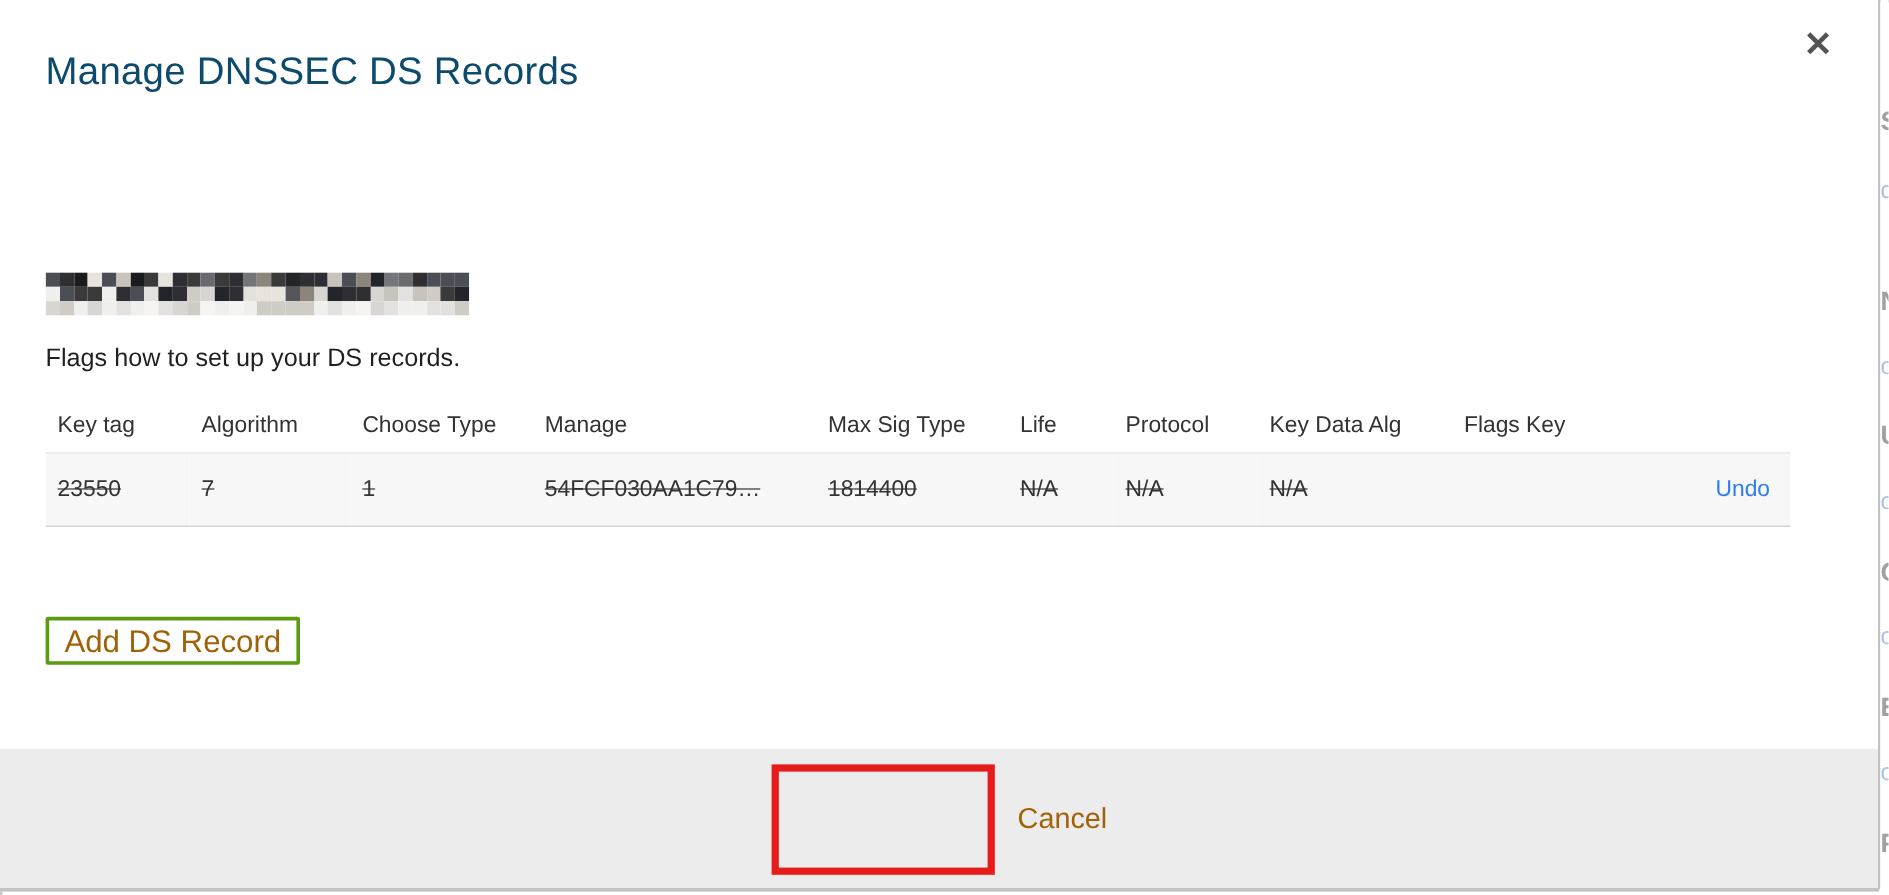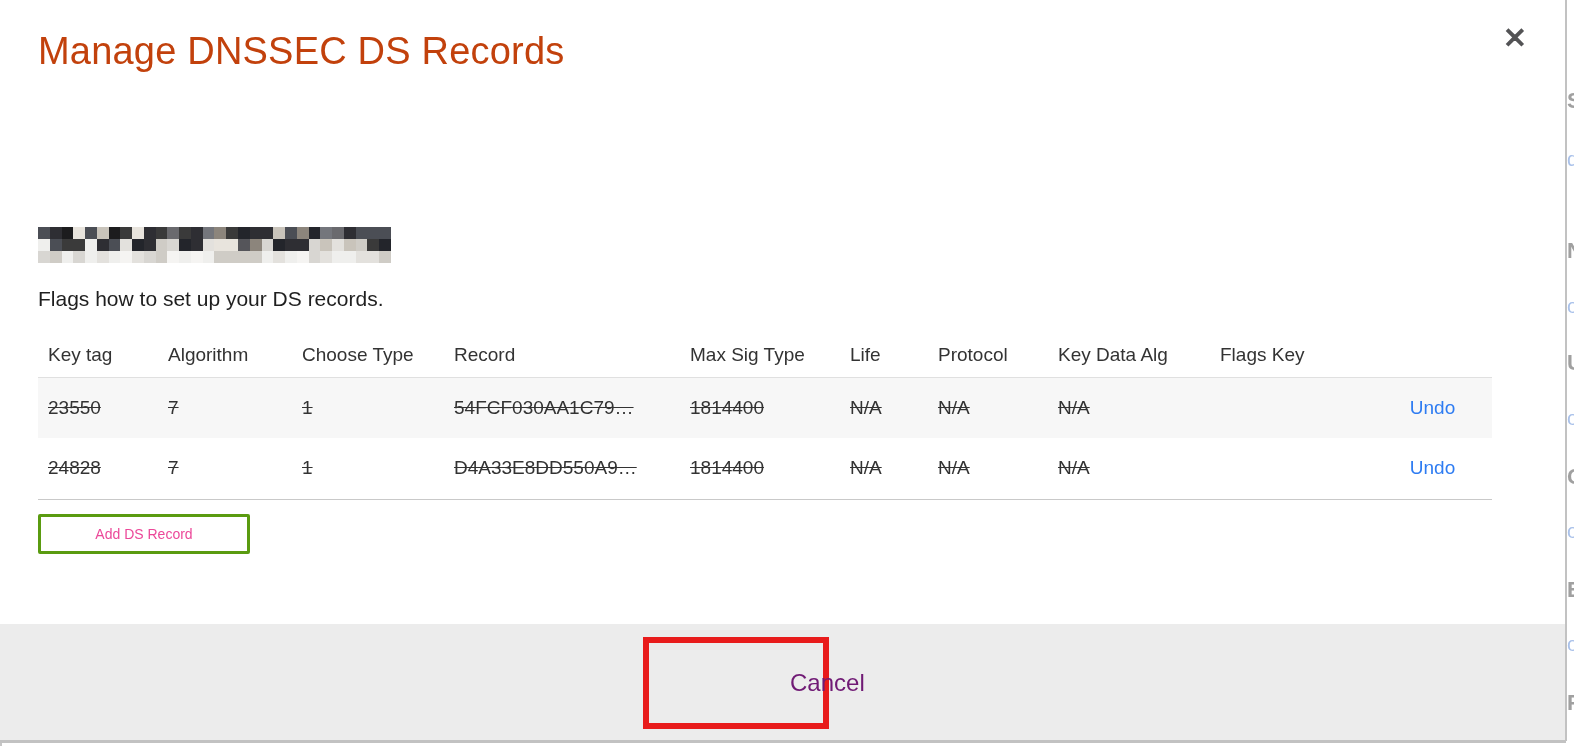--- a/index.html
+++ b/index.html
@@ -30,25 +30,25 @@
   }
   .modal-bottom-border {
     position: absolute;
     left: 0; top: 740px;
     width: 1566px; height: 3px;
     background: #c2c2c2;
   }
 
   .page-title {
     position: absolute;
-    left: 38px; top: 30px;
-    font-size: 38px;
+    left: 38px; top: 41px;
+    font-size: 32px;
     font-weight: 300;
     letter-spacing: 0.2px;
-    color: #c2410c;
+    color: #0c4a6e;
   }
   .close-btn {
     position: absolute;
     left: 1497px; top: 20px;
     width: 36px; height: 36px;
     background: none; border: none;
     font-size: 29px;
     font-weight: 700;
     color: #535355;
     cursor: pointer;
@@ -98,37 +98,37 @@
     color: #333333;
     padding: 0 0 0 10px;
     vertical-align: middle;
     white-space: nowrap;
     overflow: hidden;
   }
   .ds-table tbody tr:nth-child(odd) { background: #f7f7f7; }
   .ds-table tbody tr:first-child { border-top: 1px solid #e0e0e0; }
   .ds-table tbody tr:last-child { border-bottom: 1px solid #c9c9c9; }
   .ds-table tr.struck td.value-cell { text-decoration: line-through; }
-  .ds-table td.action-cell { text-align: center; padding: 0 17px 0 0; }
+  .ds-table td.action-cell { text-align: right; padding: 0 17px 0 0; }
   .undo-link {
     color: #2e7cf2;
     text-decoration: none;
     font-size: 19px;
     cursor: pointer;
   }
 
   .add-btn {
     position: absolute;
     left: 38px; top: 514px;
     width: 212px; height: 40px;
     background: #ffffff;
     border: 3px solid #5a9b10;
     border-radius: 2px;
-    color: #ec4899;
-    font-size: 14px;
+    color: #a16207;
+    font-size: 26px;
     font-family: inherit;
     cursor: pointer;
   }
 
   .footer {
     position: absolute;
     left: 0; top: 624px;
     width: 1566px; height: 116px;
     background: #ececec;
   }
@@ -146,23 +146,23 @@
     border: none;
     border-bottom: 5px solid #4a7a02;
     border-radius: 1px;
     color: #ffffff;
     font-size: 24px;
     font-family: inherit;
     cursor: pointer;
   }
   .cancel-link {
     position: absolute;
-    left: 790px; top: 669px;
+    left: 848px; top: 669px;
     font-size: 24px;
-    color: #701a75;
+    color: #a16207;
     text-decoration: none;
     cursor: pointer;
   }
 
   .sliver {
     position: absolute;
     left: 1567px; top: 0;
     width: 7px; height: 746px;
     background: #ffffff;
     overflow: hidden;
@@ -292,21 +292,21 @@
           <col style="width: 120px;">
           <col style="width: 162px;">
           <col style="width: 180px;">
           <col style="width: 102px;">
         </colgroup>
       <thead>
         <tr>
             <th>Key tag</th>
             <th>Algorithm</th>
             <th>Choose Type</th>
-            <th>Record</th>
+            <th>Manage</th>
             <th>Max Sig Type</th>
             <th>Life</th>
             <th>Protocol</th>
             <th>Key Data Alg</th>
             <th>Flags Key</th>
             <th></th>
           </tr>
       </thead>
       <tbody>
           <tr class="struck">
@@ -314,32 +314,20 @@
             <td class="value-cell">7</td>
             <td class="value-cell">1</td>
             <td class="value-cell">54FCF030AA1C79…</td>
             <td class="value-cell">1814400</td>
             <td class="value-cell">N/A</td>
             <td class="value-cell">N/A</td>
             <td class="value-cell">N/A</td>
             <td class="value-cell"></td>
             <td class="action-cell"><a class="undo-link">Undo</a></td>
           </tr>
-          <tr class="struck">
-            <td class="value-cell">24828</td>
-            <td class="value-cell">7</td>
-            <td class="value-cell">1</td>
-            <td class="value-cell">D4A33E8DD550A9…</td>
-            <td class="value-cell">1814400</td>
-            <td class="value-cell">N/A</td>
-            <td class="value-cell">N/A</td>
-            <td class="value-cell">N/A</td>
-            <td class="value-cell"></td>
-            <td class="action-cell"><a class="undo-link">Undo</a></td>
-          </tr>
         </tbody>
     </table>
 
     <button class="add-btn">Add DS Record</button>
 
     <div class="footer">
       <div class="save-annotation"></div>
     </div>
     <a class="cancel-link">Cancel</a>
 

